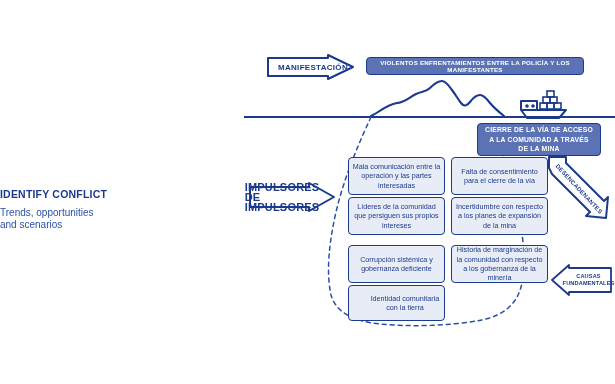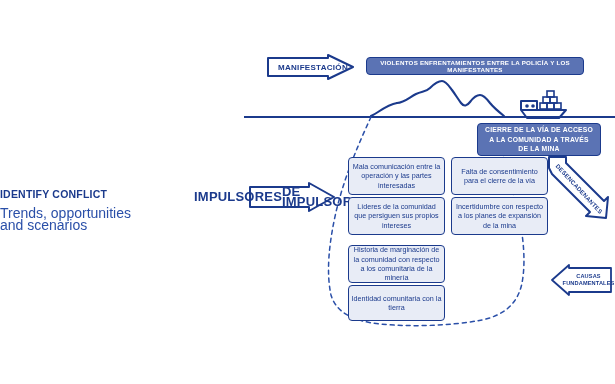--- a/index.html
+++ b/index.html
@@ -25,21 +25,21 @@
   }
   .left-title {
     font-size: 10.5px;
     font-weight: bold;
     letter-spacing: 0.2px;
     line-height: 12.5px;
     color: #1b3a8c;
   }
   .left-sub {
     margin-top: 6px;
-    font-size: 14px;
+    font-size: 10px;
     line-height: 12.5px;
     color: #2a4fa8;
   }
 
   
   .waterline {
     position: absolute;
     left: 244px;
     top: 116px;
     width: 371px;
@@ -88,24 +88,24 @@
     width: 90px;
     height: 32px;
   }
   .arrow-impulsores .lbl {
     position: absolute;
     left: 0;
     top: 0;
     width: 70px;
     height: 32px;
     display: flex;
-    flex-direction: row;
-    align-items: center;
-    justify-content: center;
-    font-size: 13px;
+    flex-direction: column;
+    align-items: center;
+    justify-content: center;
+    font-size: 11px;
     font-weight: bold;
     line-height: 10px;
     letter-spacing: 0.2px;
     color: #1b3a8c;
   }
 
   
   .arrow-desenc {
     position: absolute;
     left: 546px;
@@ -211,21 +211,21 @@
     display: flex;
     align-items: center;
     justify-content: center;
     text-align: center;
     font-size: 7.2px;
     line-height: 9.4px;
     color: #1b3a8c;
     padding: 3px 2px;
   }
   .h-38 { height: 38px; }
-  .h-36 { height: 36px; }
+  .h-36 { height: 36px; padding-left: 19px; }
 </style>
 </head>
 <body>
 
 <div class="left-block">
   <div class="left-title">
     <div>IDENTIFY CONFLICT</div>
   </div>
   <div class="left-sub">
     <div>Trends, opportunities</div>
@@ -302,18 +302,19 @@
 <div class="grid">
   <div class="row">
     <div class="cell h-38">Mala comunicación entre la operación y las partes interesadas</div>
     <div class="cell h-38">Falta de consentimiento para el cierre de la vía</div>
   </div>
   <div class="row gap-after">
     <div class="cell h-38">Líderes de la comunidad que persiguen sus propios intereses</div>
     <div class="cell h-38">Incertidumbre con respecto a los planes de expansión de la mina</div>
   </div>
   <div class="row">
-    <div class="cell h-38">Historia de marginación de la comunidad con respecto a los comunitaria de la minería</div>
+    <div class="cell h-38">Corrupción sistémica y gobernanza deficiente</div>
+    <div class="cell h-38">Historia de marginación de la comunidad con respecto a los gobernanza de la minería</div>
   </div>
   <div class="row">
     <div class="cell h-36">Identidad comunitaria con la tierra</div>
   </div>
 </div>
 
 </body></html>

